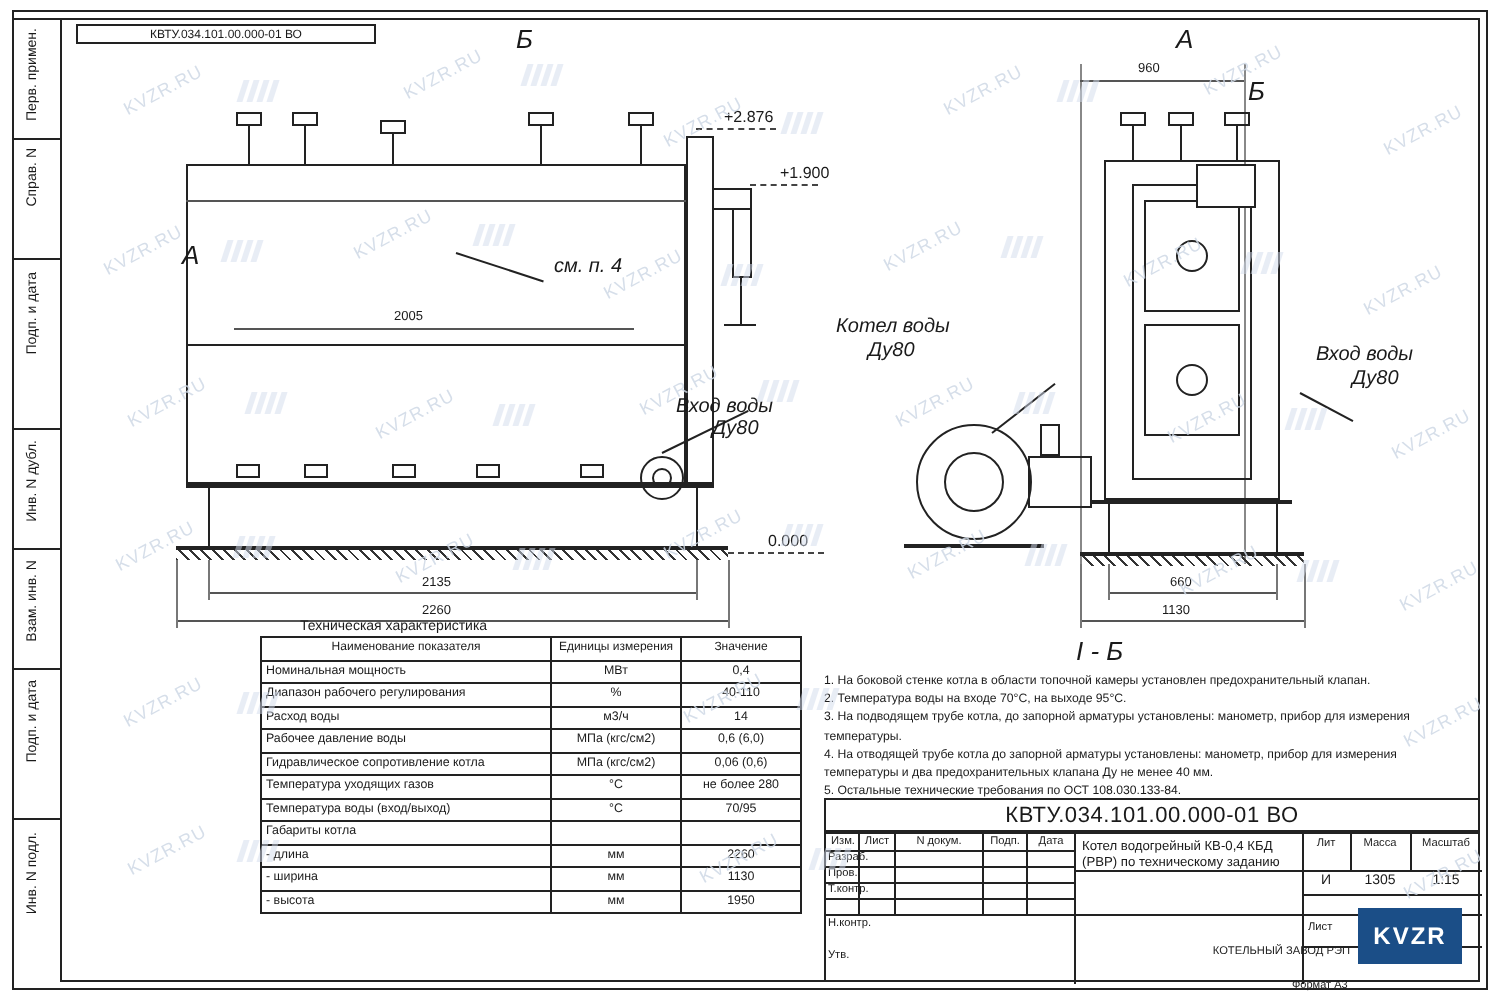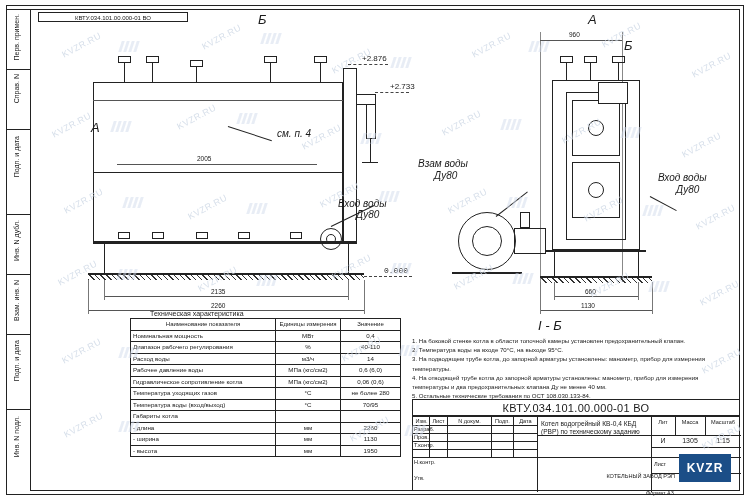--- a/index.html
+++ b/index.html
@@ -106,23 +106,23 @@
 
     <div class="ln" style="left:228px;top:126px;width:46px;height:1px;transform:rotate(18deg);transform-origin:left center;"></div>
     <div class="lbl" style="left:277px;top:128px;font-size:10px;font-style:italic;">см. п. 4</div>
 
     <div class="lbl big" style="left:258px;top:12px;">Б</div>
     <div class="lbl big" style="left:91px;top:120px;">А</div>
 
     <div class="dash" style="left:348px;top:64px;width:40px;"></div>
     <div class="lbl" style="left:362px;top:54px;">+2.876</div>
     <div class="dash" style="left:375px;top:92px;width:34px;"></div>
-    <div class="lbl" style="left:390px;top:82px;">+2.733</div>
+    <div class="lbl" style="left:390px;top:82px;">+1.900</div>
     <div class="dash" style="left:364px;top:276px;width:48px;"></div>
-    <div class="lbl" style="left:384px;top:266px;font-family:Liberation Mono, monospace;">0.000</div>
+    <div class="lbl" style="left:384px;top:266px;">0.000</div>
 
     <div class="ln h" style="left:117px;top:164px;width:200px;background:#555;"></div>
     <div class="dimtxt" style="left:196px;top:155px;">2005</div>
     <div class="ln h" style="left:104px;top:296px;width:244px;background:#555;"></div>
     <div class="dimtxt" style="left:210px;top:288px;">2135</div>
     <div class="ln h" style="left:88px;top:310px;width:276px;background:#555;"></div>
     <div class="dimtxt" style="left:210px;top:302px;">2260</div>
     <div class="ln v" style="left:104px;top:280px;height:20px;background:#777;"></div>
     <div class="ln v" style="left:348px;top:280px;height:20px;background:#777;"></div>
     <div class="ln v" style="left:88px;top:280px;height:34px;background:#777;"></div>
@@ -174,21 +174,21 @@
     <div class="ln h" style="left:554px;top:296px;width:84px;background:#555;"></div>
     <div class="dimtxt" style="left:584px;top:288px;">660</div>
     <div class="ln h" style="left:540px;top:310px;width:112px;background:#555;"></div>
     <div class="dimtxt" style="left:580px;top:302px;">1130</div>
     <div class="ln v" style="left:554px;top:282px;height:18px;background:#777;"></div>
     <div class="ln v" style="left:638px;top:282px;height:18px;background:#777;"></div>
     <div class="ln v" style="left:540px;top:282px;height:32px;background:#777;"></div>
     <div class="ln v" style="left:652px;top:282px;height:32px;background:#777;"></div>
 
     <div class="ln" style="left:496px;top:216px;width:40px;height:1px;transform:rotate(-38deg);transform-origin:left center;"></div>
-    <div class="lbl md" style="left:418px;top:158px;font-style:italic;">Взам воды</div>
+    <div class="lbl md" style="left:418px;top:158px;font-style:italic;">Котел воды</div>
     <div class="lbl md" style="left:434px;top:170px;font-style:italic;">Ду80</div>
 
     <div class="ln" style="left:650px;top:196px;width:30px;height:1px;transform:rotate(28deg);transform-origin:left center;"></div>
     <div class="lbl md" style="left:658px;top:172px;font-style:italic;">Вход воды</div>
     <div class="lbl md" style="left:676px;top:184px;font-style:italic;">Ду80</div>
   </div>
 
   <div class="spectitle">Техническая характеристика</div>
   <table class="spec">
     <thead>

